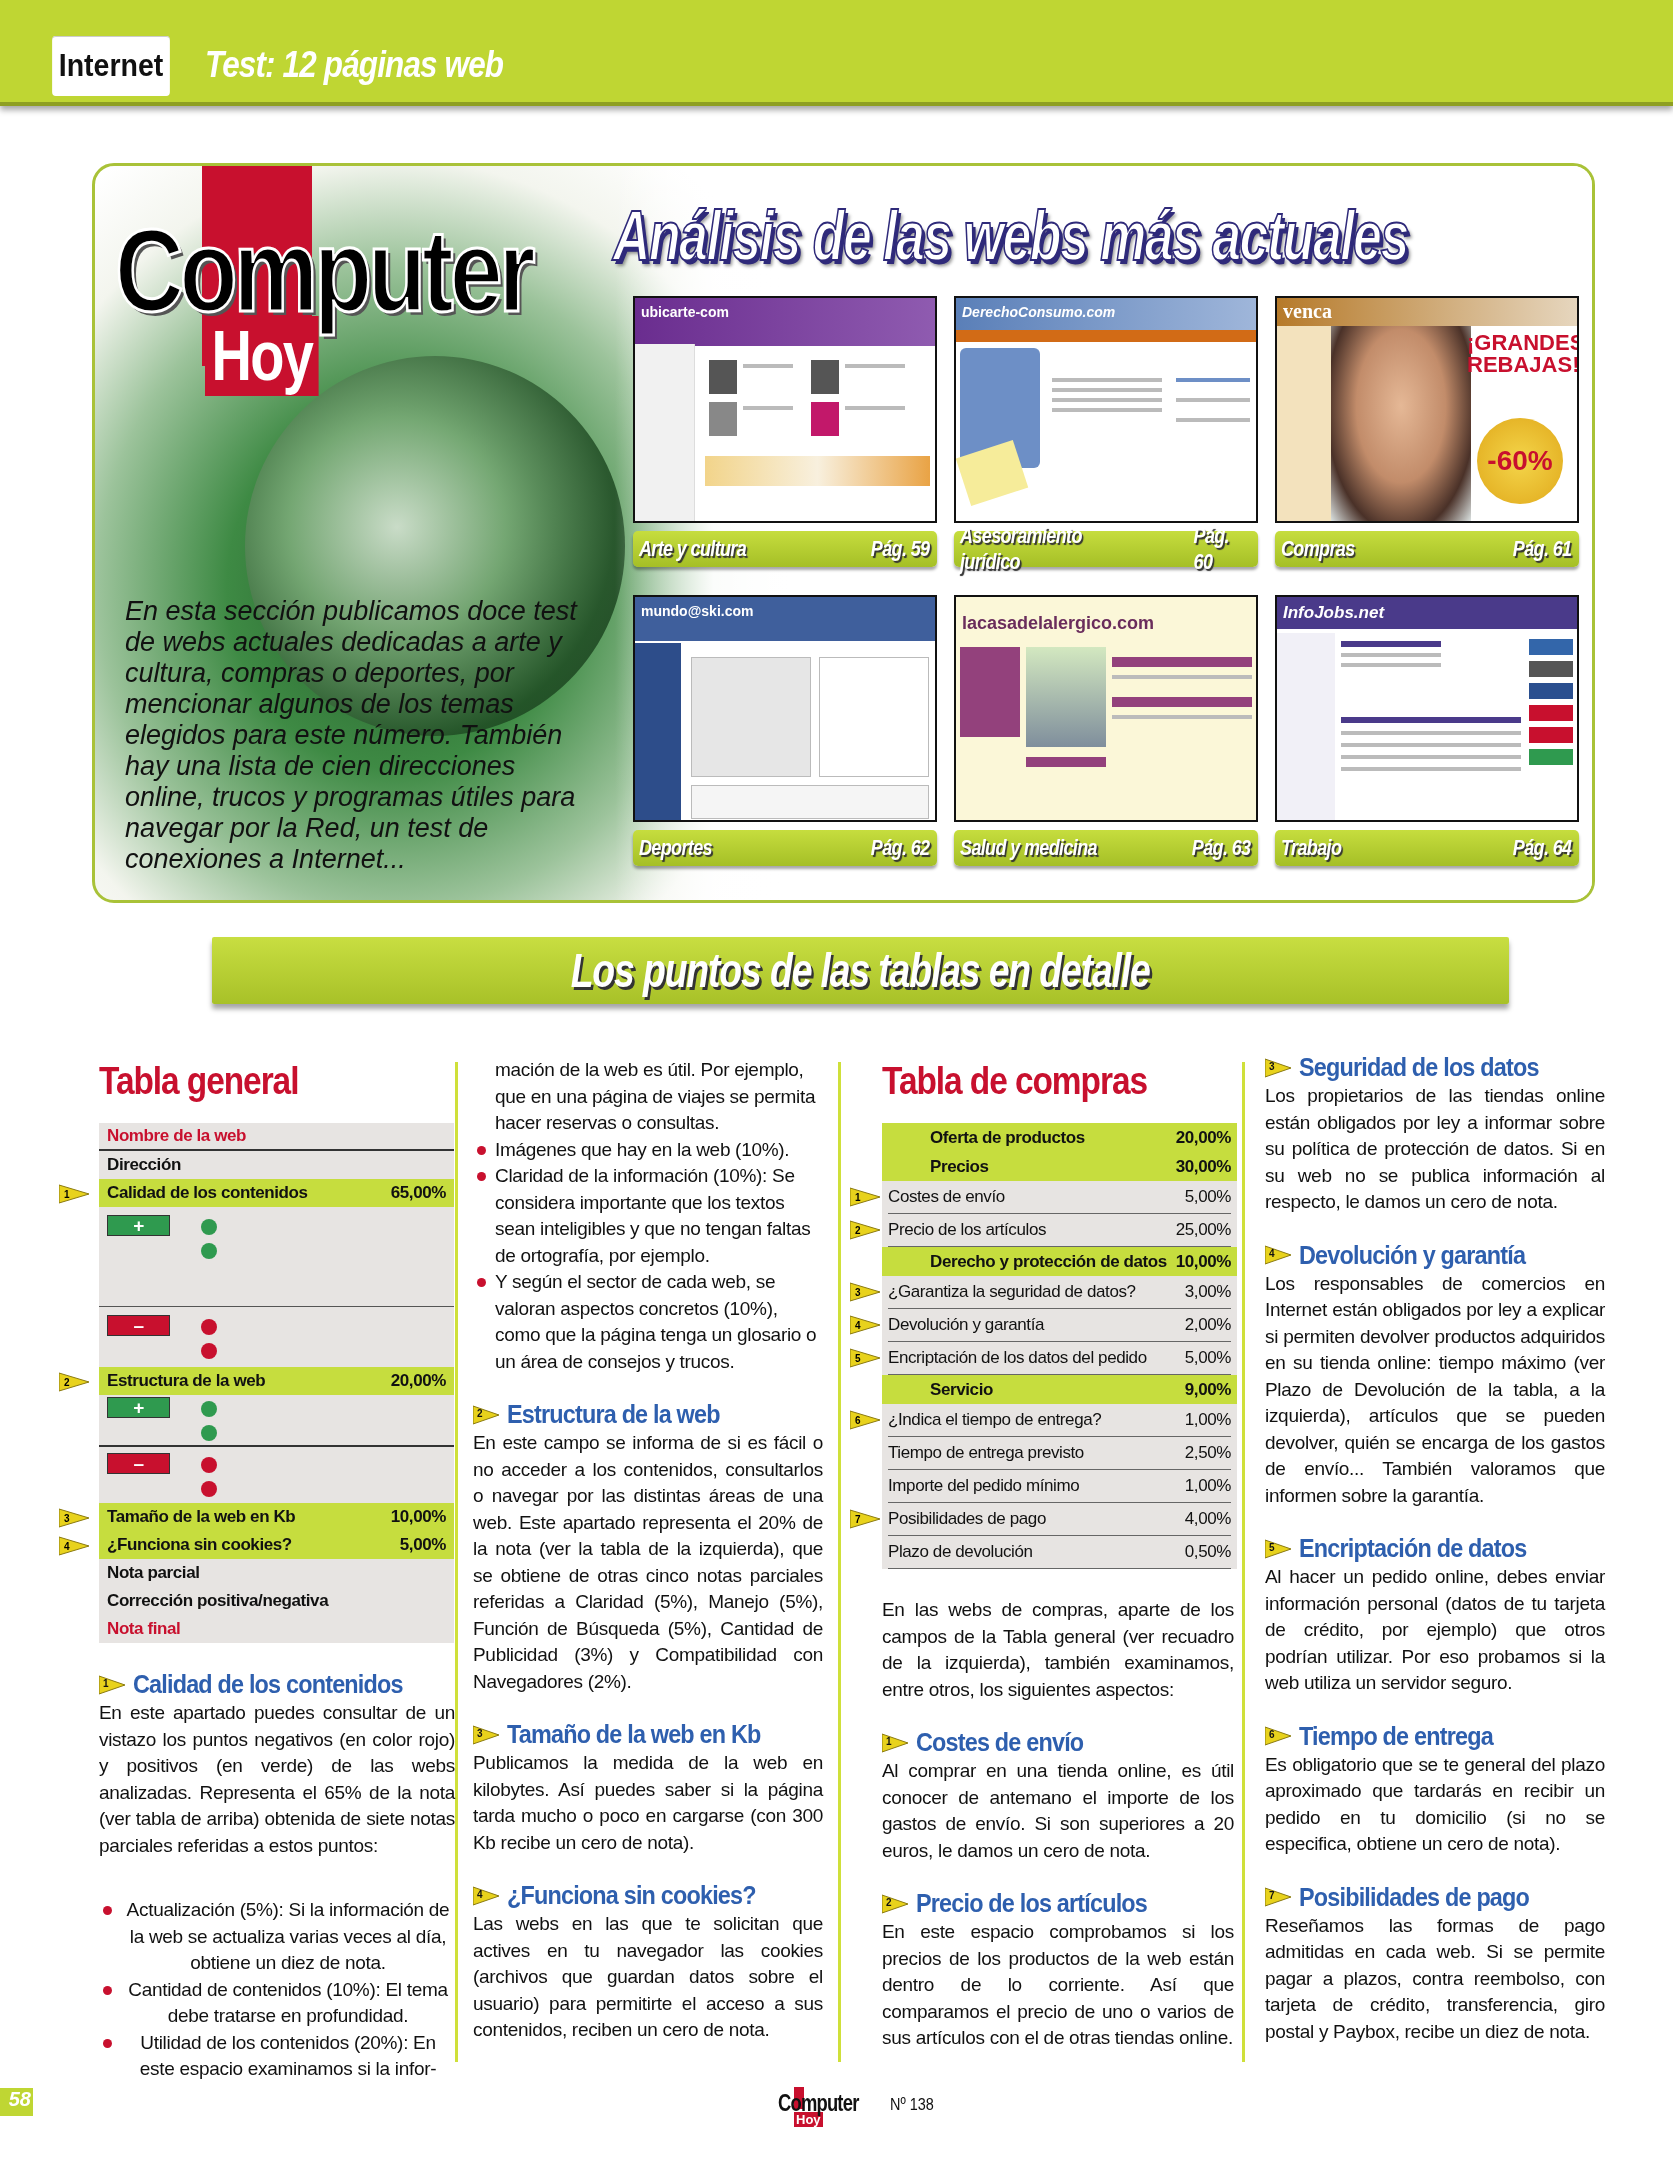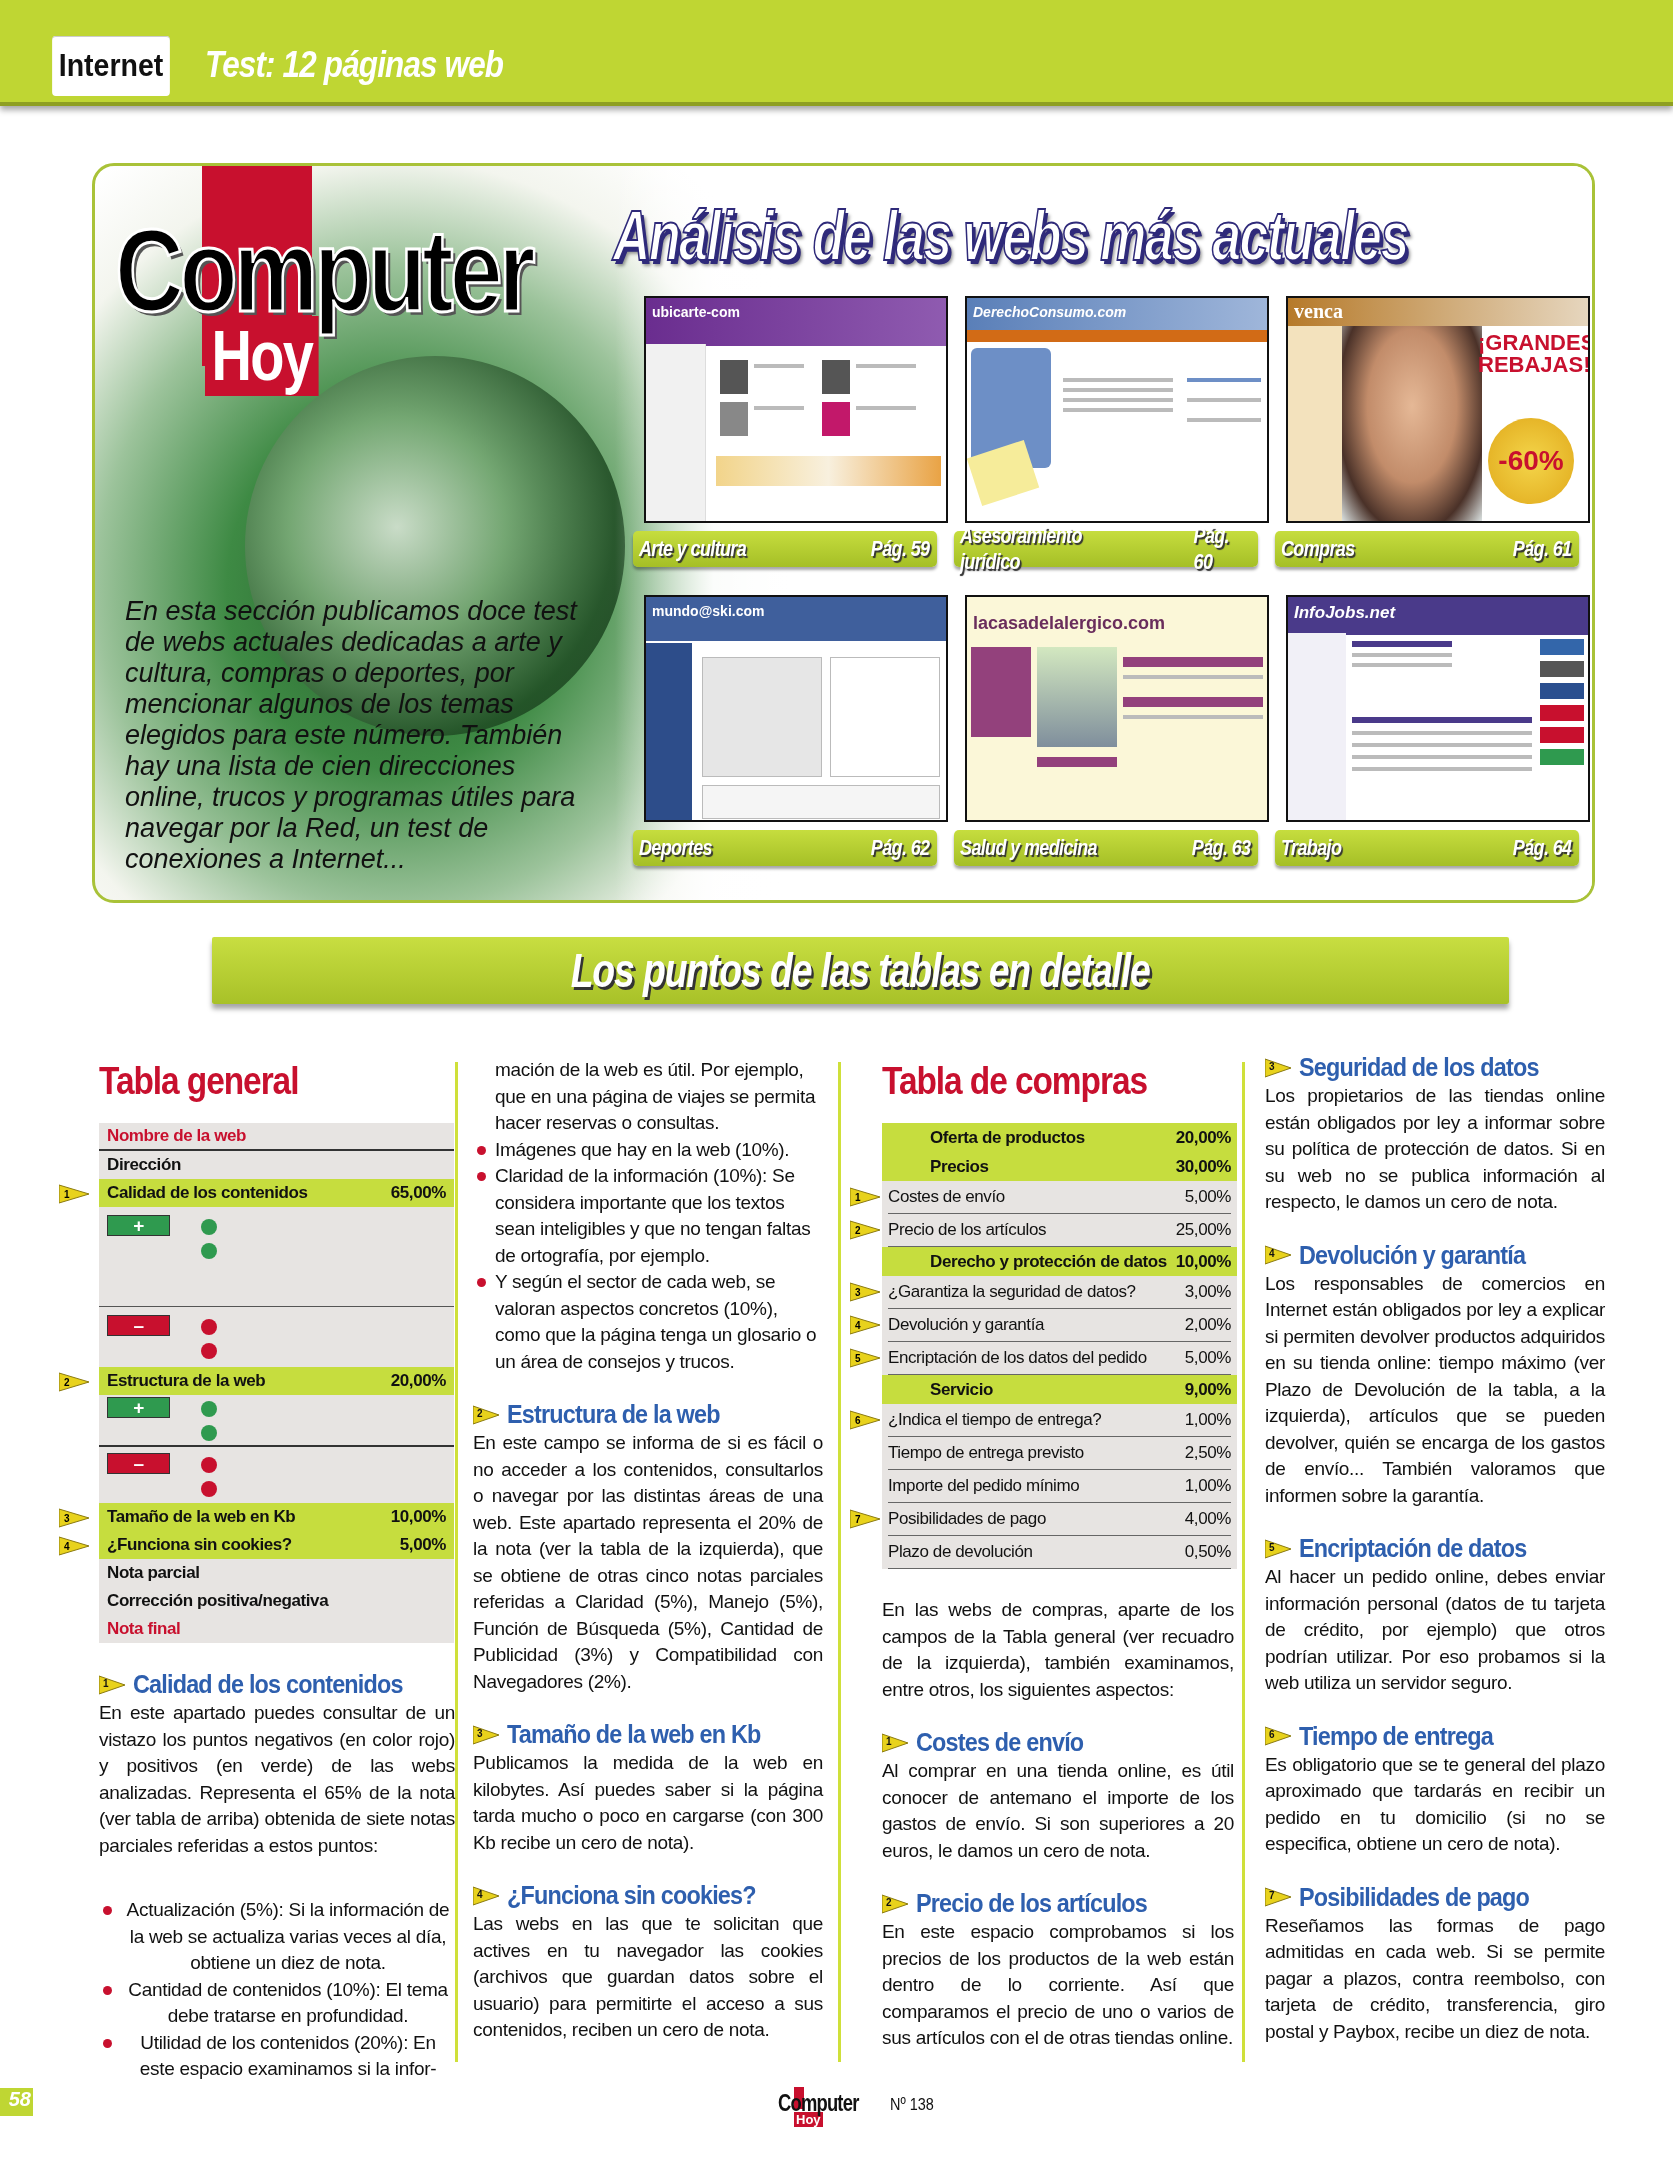--- a/index.html
+++ b/index.html
@@ -17,21 +17,21 @@
   .hero::after { content: ""; position: absolute; left: 520px; top: 0; width: 983px; height: 740px; background: linear-gradient(90deg, rgba(255,255,255,0) 0%, rgba(255,255,255,.95) 10%, #fff 18%); }
   .globe { position: absolute; left: 150px; top: 190px; width: 380px; height: 380px; border-radius: 50%; background: radial-gradient(circle at 40% 45%, #e5f0e2 0%, #7fae7c 35%, #1f4b23 70%, #0d2b12 100%); opacity: .85; }
   .logo-red { position: absolute; left: 107px; top: 0px; width: 110px; height: 200px; background: #c8102e; z-index: 2; }
   .logo-computer { position: absolute; left: 20px; top: 38px; z-index: 3; font-family: "Liberation Sans", sans-serif; font-weight: bold; font-size: 116px; color: #000; letter-spacing: -5px; -webkit-text-stroke: 3px #fff; text-shadow: 4px 4px 0 #555; transform: scaleX(.82); transform-origin: left; }
   .logo-hoy { position: absolute; left: 110px; top: 150px; z-index: 3; background: #c8102e; padding: 0 8px; font-family: "Liberation Sans", sans-serif; font-weight: bold; font-size: 70px; color: #fff; line-height: 80px; letter-spacing: -2px; transform: scaleX(.8); transform-origin: left; }
   .hero-title { position: absolute; left: 518px; top: 30px; z-index: 3; font-family: "Liberation Sans", sans-serif; font-weight: bold; font-style: italic; font-size: 70px; color: #fff; letter-spacing: -2px; -webkit-text-stroke: 2px #2f2a7a; text-shadow: 4px 4px 0 #2f2a7a, 6px 6px 4px rgba(0,0,0,.4); transform: scaleX(.74); transform-origin: left; white-space: nowrap; }
   .hero-intro { position: absolute; left: 30px; top: 430px; width: 470px; z-index: 3; font-family: "Liberation Sans", sans-serif; font-weight: normal; font-style: italic; font-size: 27px; line-height: 31px; color: #111; }
 
   .shots { position: absolute; left: 538px; top: 130px; z-index: 3; width: 940px; display: grid; grid-template-columns: repeat(3, 304px); column-gap: 17px; row-gap: 28px; }
   .shot { width: 304px; }
-  .shot-frame { width: 304px; height: 227px; border: 2px solid #111; background: #fff; position: relative; overflow: hidden; margin-left: 11px; }
+  .shot-frame { width: 304px; height: 227px; border: 2px solid #111; background: #fff; position: relative; overflow: hidden; }
   .shot-label { margin-top: 8px; height: 36px; border-radius: 5px; background: linear-gradient(#c6dd3e, #a5bf26); box-shadow: 0 3px 3px rgba(0,0,0,.35); display: flex; justify-content: space-between; align-items: center; padding: 0 8px 0 6px; font-family: "Liberation Sans", sans-serif; font-weight: bold; font-style: italic; font-size: 22px; color: #fff; text-shadow: 2px 2px 1px #333; letter-spacing: -.8px; }
   .shot-label span { display: inline-block; transform: scaleX(.82); }
   .shot-label span:first-child { transform-origin: left; }
   .shot-label span:last-child { transform-origin: right; }
 
   
   .mock-bar { position: absolute; left: 0; top: 0; right: 0; height: 38px; }
   .mock-brand { position: absolute; left: 6px; top: 6px; font-family: "Liberation Sans", sans-serif; font-size: 14px; font-weight: bold; color: #fff; }
   .mock-side { position: absolute; left: 0; top: 46px; width: 60px; bottom: 0; }
   .mock-line { position: absolute; height: 4px; background: #bbb; }
@@ -49,21 +49,21 @@
   .venca .promo { position: absolute; right: 6px; top: 34px; width: 104px; text-align: center; color: #c8102e; font-weight: bold; font-size: 22px; line-height: 22px; font-family: "Liberation Sans", sans-serif; }
   .venca .badge { position: absolute; right: 14px; top: 120px; width: 86px; height: 86px; border-radius: 50%; background: radial-gradient(#f4d54a, #e0a81a); color: #c8102e; font-weight: bold; font-size: 28px; display: flex; align-items: center; justify-content: center; font-family: "Liberation Sans", sans-serif; }
   .mundo .mock-bar { background: #3f5f9c; height: 44px; }
   .mundo .mock-side { background: #2d4d8a; width: 46px; }
   .mundo .panel { position: absolute; background: #e6e6e6; border: 1px solid #bbb; }
   .casa { background: #fbf7d8 !important; padding-left: 12px; }
   .casa .mock-brand { color: #6a2d5c; font-size: 18px; top: 16px; }
   .casa .menu { position: absolute; left: 4px; top: 50px; width: 60px; height: 90px; background: #93417c; }
   .casa .person { position: absolute; left: 70px; top: 50px; width: 80px; height: 100px; background: linear-gradient(#d3e8c0, #7f8e9c); }
   .casa .col { position: absolute; left: 156px; top: 60px; width: 140px; height: 10px; background: #93417c; }
-  .info .mock-bar { background: #4a3a8a; height: 38px; }
+  .info .mock-bar { background: #4a3a8a; height: 32px; }
   .info .mock-brand { font-size: 17px; font-style: italic; }
   .info .mock-side { top: 36px; width: 58px; background: #f1f0f7; }
   .info .logos { position: absolute; right: 4px; top: 36px; width: 44px; bottom: 0; }
   .info .logo-b { height: 16px; margin: 6px 0; background: #c8102e; }
 
   
   .details-band { position: absolute; left: 212px; top: 937px; width: 1297px; height: 67px; border-radius: 2px; background: linear-gradient(#c8de41, #a8c128); box-shadow: 0 5px 5px rgba(0,0,0,.35); display: flex; align-items: center; justify-content: center; }
   .details-band span { font-family: "Liberation Sans", sans-serif; font-weight: bold; font-style: italic; font-size: 48px; color: #fff; letter-spacing: -1.5px; text-shadow: 3px 3px 0 #333; transform: scaleX(.78); display: inline-block; }
 
   

